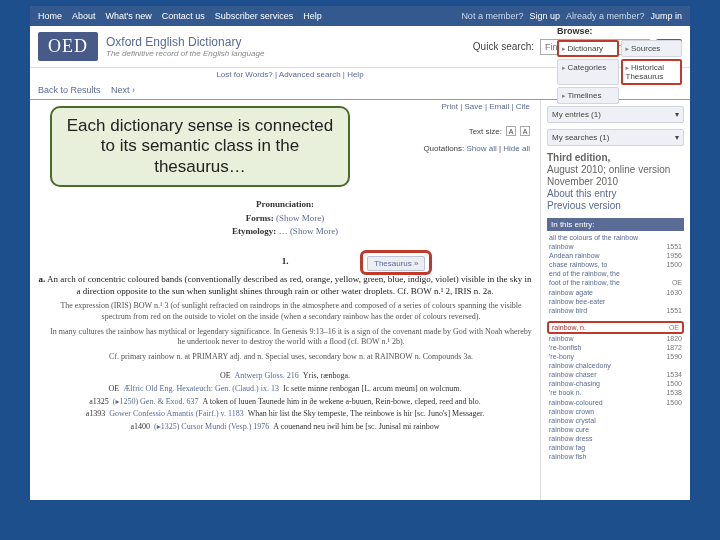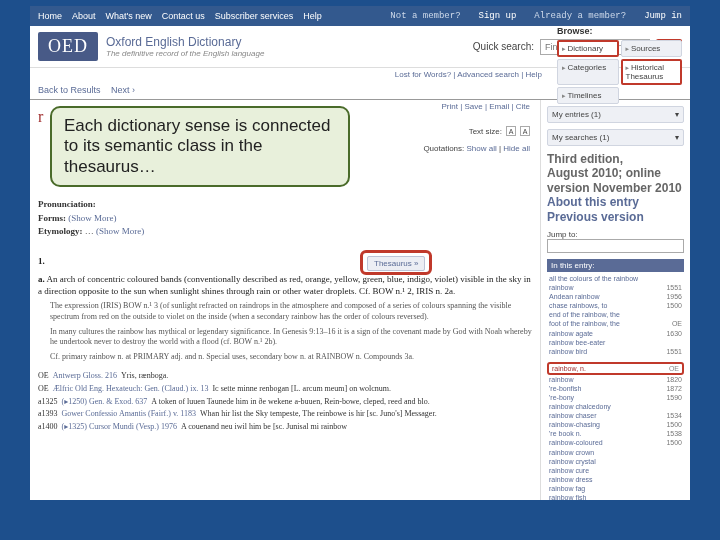--- a/index.html
+++ b/index.html
@@ -3,45 +3,45 @@
 <meta charset="utf-8">
 <style>
   * { box-sizing: border-box; margin: 0; padding: 0; }
   body { font-family: Arial, Helvetica, sans-serif; font-size: 10px; background: #f5f5f5; width: 720px; height: 540px; overflow: hidden; position: relative; }
   .outer { background: #1d4f8c; padding: 6px 30px 40px 30px; width: 720px; height: 540px; }
   .page { background: #fff; width: 100%; height: 100%; position: relative; overflow: hidden; }
 
   .topbar { background: #33598e; color: #fff; display: flex; align-items: center; height: 20px; padding: 0 8px; font-size: 9px; }
   .topnav { display: flex; gap: 10px; }
   .topnav span { cursor: pointer; }
-  .topright { margin-left: auto; display: flex; gap: 18px; align-items: center; font-family: Liberation Mono, monospace; }
+  .topright { margin-left: auto; display: flex; gap: 6px; align-items: center; }
   .topright .q { color: #cdd9ea; }
 
   .header { display: flex; align-items: center; padding: 6px 8px; border-bottom: 1px solid #ddd; }
   .logo { background: #485a87; color: #fff; font-family: Georgia, serif; font-size: 18px; padding: 4px 10px; border-radius: 2px; letter-spacing: 1px; }
   .logo-text { margin-left: 8px; }
   .logo-text .t1 { color: #5a6b96; font-size: 12px; display: block; }
   .logo-text .t2 { color: #888; font-size: 8px; display: block; font-style: italic; }
   .search-area { margin-left: auto; display: flex; align-items: center; gap: 6px; font-size: 10px; color: #444; }
   .search-input { border: 1px solid #aaa; height: 16px; width: 110px; font-size: 9px; padding: 0 4px; color: #888; }
   .go-btn { background: #c0392b; color: #fff; border: none; height: 16px; padding: 0 6px; font-size: 9px; font-weight: bold; border-radius: 2px; cursor: pointer; }
-  .sublinks { color: #5a6b96; font-size: 8px; text-align: right; padding: 2px 8px; }
+  .sublinks { color: #5a6b96; font-size: 8px; text-align: center; padding: 2px 8px; }
 
   .browse { position: absolute; right: 8px; top: 20px; width: 125px; }
   .browse-title { font-size: 9px; font-weight: bold; color: #333; margin-bottom: 4px; }
   .browse-grid { display: grid; grid-template-columns: 1fr 1fr; gap: 2px; }
   .browse-btn { background: #eef0f5; border: 1px solid #d0d5e0; font-size: 8px; padding: 3px 4px; color: #444; cursor: pointer; text-align: left; border-radius: 2px; }
   .browse-btn.sel { background: #fff; border: 2px solid #c0392b; padding: 2px 3px; }
   .browse-btn .arrow { color: #888; font-size: 7px; margin-right: 2px; }
 
   .toolbar { border-bottom: 1px solid #999; padding: 4px 8px; font-size: 9px; color: #5a6b96; }
   .toolbar a { color: #5a6b96; cursor: pointer; margin-right: 8px; }
 
   .content-wrap { display: flex; height: calc(100% - 80px); }
-  .main { flex: 1; padding: 8px; position: relative; overflow: hidden; }
+  .main { flex: 1; padding: 8px; position: relative; overflow: hidden; text-align: center; }
   .entry-tools { position: absolute; top: 2px; right: 10px; font-size: 8px; color: #5a6b96; }
   .text-tools { position: absolute; top: 26px; right: 10px; font-size: 8px; color: #444; display:flex; gap:4px; align-items:center;}
   .text-tools .sq { border:1px solid #aaa; width:10px; height:10px; display:inline-flex; align-items:center; justify-content:center; font-size:7px; }
   .quot-tools { position: absolute; top: 44px; right: 10px; font-size: 8px; color: #444; }
   .quot-tools a { color: #5a6b96; }
 
   .headword { color: #a02d2d; font-size: 16px; font-family: Georgia, serif; }
   .callout { background: #e8f0db; border: 2px solid #4a6b2a; border-radius: 10px; padding: 8px 12px; width: 300px; position: absolute; top: 6px; left: 20px; font-size: 17px; font-family: Arial; line-height: 1.2; color: #222; z-index: 5; }
   .meta { margin-top: 72px; font-size: 9px; color: #333; line-height: 1.5; font-family: Georgia, serif; }
   .meta b { font-weight: bold; }
@@ -54,21 +54,21 @@
   .sense { font-size: 9px; color: #222; line-height: 1.35; font-family: Georgia, serif; margin-top: 16px; }
   .sense .num { font-weight: bold; }
   .indent { margin-left: 12px; margin-top: 4px; font-size: 8px; color: #555; }
   .quots { margin-top: 8px; font-size: 8px; color: #333; }
   .quots .q { margin-bottom: 2px; }
   .quots .src { color: #5a6b96; }
 
   .side { width: 150px; border-left: 1px solid #ddd; padding: 6px; font-size: 8px; color: #444; overflow: hidden; }
   .side-block { margin-bottom: 6px; }
   .side-btn { background: #eef0f5; border: 1px solid #d0d5e0; font-size: 8px; padding: 3px 4px; color: #444; width:100%; text-align:left; border-radius:2px; cursor:pointer; display:flex; justify-content:space-between; }
-  .edition { color: #666; font-size: 12px; line-height:1.2;font-weight:bold; }
+  .edition { color: #666; font-size: 10px; line-height:1.2; }
   .edition a { color: #5a6b96; }
   .jump { margin-top:4px; }
   .jump input { width: 100%; border:1px solid #aaa; height:14px; }
   .inthis { }
   .inthis .hdr { background:#5a6b96; color:#fff; padding:2px 4px; font-size:8px; margin-bottom:2px; }
   .inthis .row { display:flex; justify-content:space-between; color:#5a6b96; padding:0 2px; font-size:7px; line-height:1.3; }
   .inthis .row .y { color:#777; }
   .wordbox { border:2px solid #c0392b; border-radius:3px; padding:1px 3px; display:flex; justify-content:space-between; font-size:7px; margin-top:2px;}
   .wordbox .w { color:#a02d2d; }
   .wordbox .d { color:#888; }
@@ -184,24 +184,20 @@
               <span>My searches (1)</span>
               <span>▾</span>
             </button>
           </div>
       <div class="side-block edition">
         <b>Third edition,</b><br>
         <span>August 2010; online version November 2010</span><br>
         <a>About this entry</a><br>
         <a>Previous version</a>
       </div>
-      <div class="side-block jump">
-        <div>Jump to:</div>
-        <input style="">
-      </div>
       <div class="side-block inthis">
         <div class="hdr">In this entry:</div>
         <div class="row">
               <span>all the colours of the rainbow</span>
               <span class="y"></span>
             </div>
         <div class="row">
               <span>rainbow</span>
               <span class="y">1551</span>
             </div>

